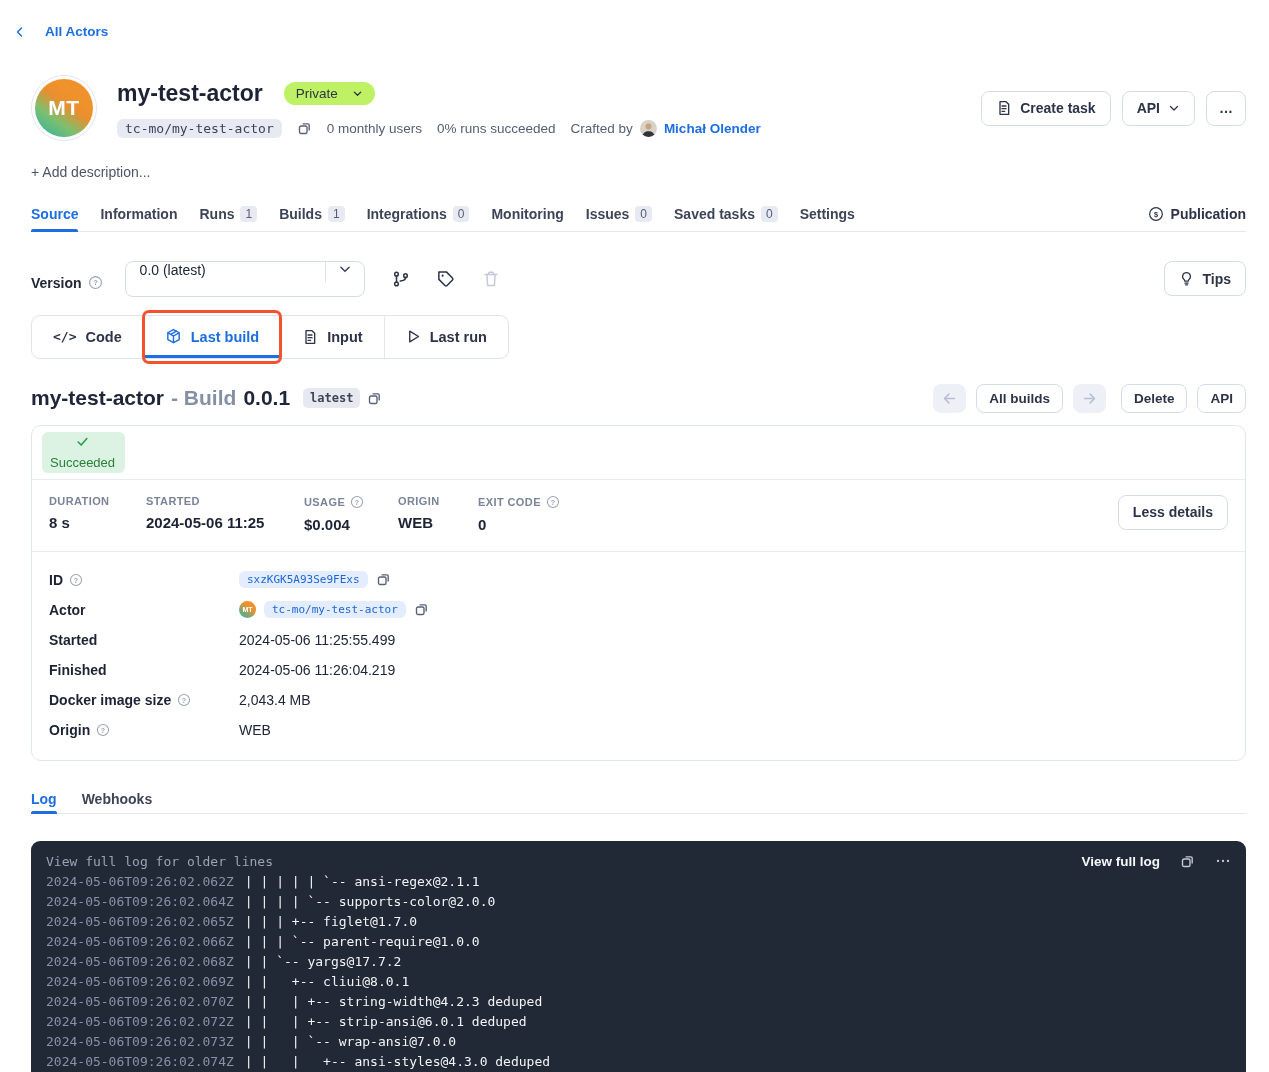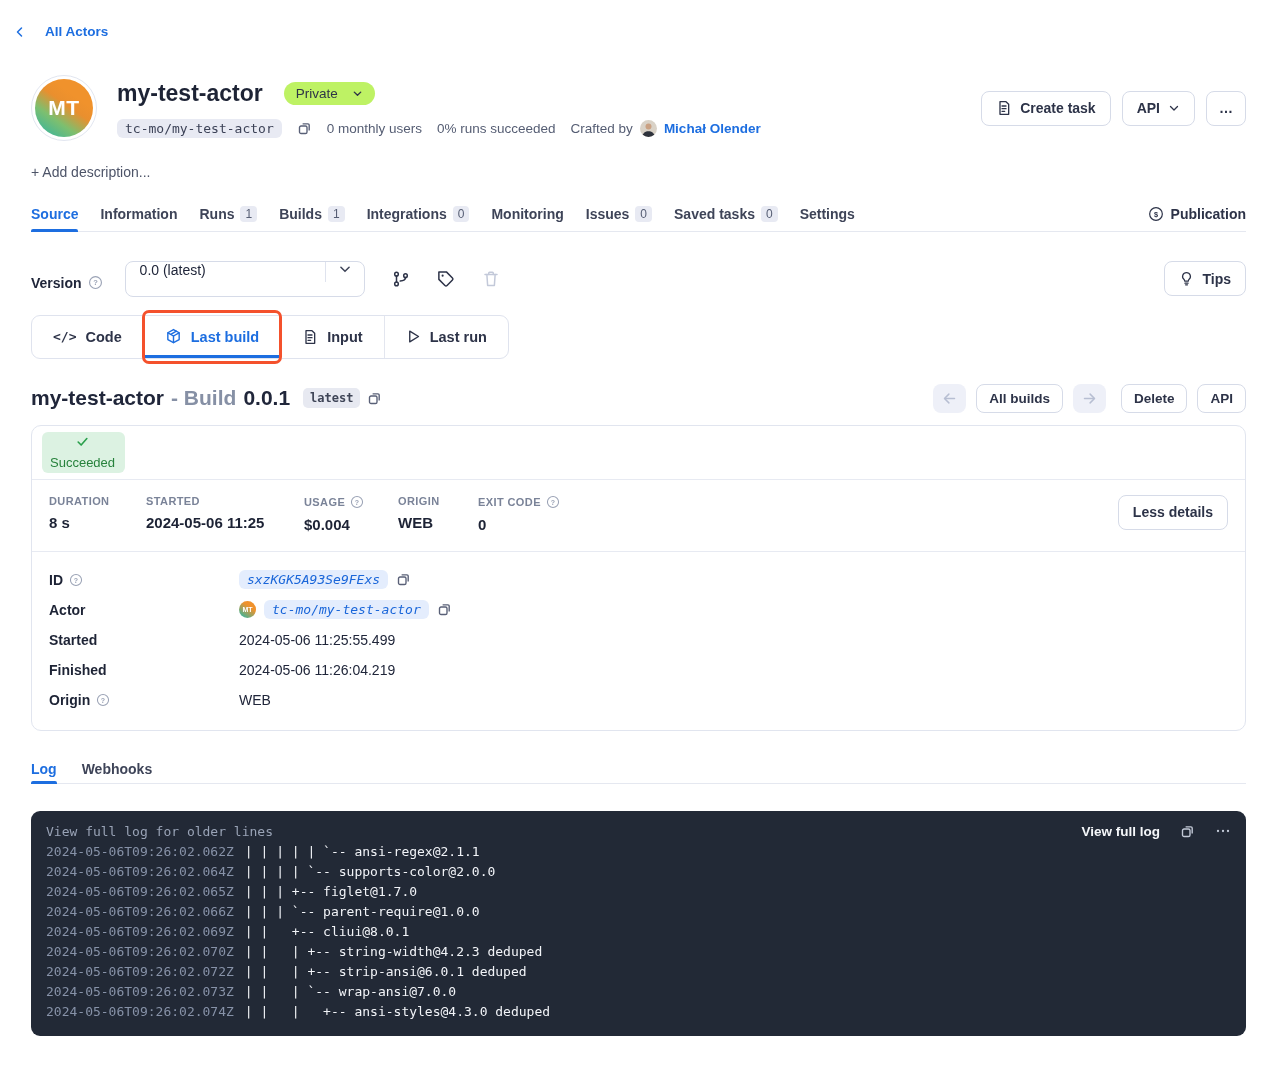--- a/index.html
+++ b/index.html
@@ -99,21 +99,21 @@
   .stat .s-label { display: flex; align-items: center; gap: 5px; font-size: 11px; font-weight: bold;
     letter-spacing: .4px; color: #7a8398; }
   .stat .s-value { margin-top: 7px; font-size: 15px; font-weight: bold; color: #1d2335; }
   .w1{width:97px}.w2{width:158px}.w3{width:94px}.w4{width:80px}.w5{width:120px}
   .less-btn { margin-left: auto; }
   .card-divider { border-top: 1px solid #e7eaf2; }
   .details { padding: 13px 17px 15px; }
   .kv-row { display: flex; align-items: center; height: 30px; }
   .kv-label { width: 190px; display: flex; align-items: center; gap: 6px; font-size: 14px; font-weight: bold; color: #1d2335; }
   .kv-value { font-size: 14px; color: #20263a; display: flex; align-items: center; gap: 8px; }
-  .mono-pill { background: #e4edfd; color: #1a66d9; border-radius: 6px; padding: 2px 8px; font-size: 13px; font-style: italic; }
+  .mono-pill { background: #e4edfd; color: #1a66d9; border-radius: 6px; padding: 2px 8px; font-size: 11px; }
   .avatar-mini { width: 17px; height: 17px; border-radius: 50%;
     background: linear-gradient(215deg, #f0922c 35%, #3cb59b 90%);
     display: inline-flex; align-items: center; justify-content: center;
     color: #fff; font-size: 7px; font-weight: bold; }
   .help-icon { color: #9aa2b5; cursor: pointer; }
 
   
   .log-tabs { margin-top: 24px; display: flex; gap: 25px; border-bottom: 1px solid #e5e8f0; height: 29px; }
 
   
@@ -492,20 +492,32 @@
         <span class="kv-value">2024-05-06 11:25:55.499</span>
       </div>
       <div class="kv-row">
         <span class="kv-label">
             <span>Finished</span>
           </span>
         <span class="kv-value">2024-05-06 11:26:04.219</span>
       </div>
       <div class="kv-row">
         <span class="kv-label">
+            <span>Docker image size</span>
+            <span class="help-icon">
+              <svg width="14" height="14" viewBox="0 0 24 24" fill="none" stroke="currentColor" stroke-width="1.8">
+                <circle cx="12" cy="12" r="9.5"></circle>
+                <text x="12" y="16.3" text-anchor="middle" font-size="12" stroke="none" fill="currentColor" font-family="Liberation Sans, sans-serif" font-weight="bold">?</text>
+              </svg>
+            </span>
+          </span>
+        <span class="kv-value">2,043.4 MB</span>
+      </div>
+      <div class="kv-row">
+        <span class="kv-label">
             <span>Origin</span>
             <span class="help-icon">
               <svg width="14" height="14" viewBox="0 0 24 24" fill="none" stroke="currentColor" stroke-width="1.8">
                 <circle cx="12" cy="12" r="9.5"></circle>
                 <text x="12" y="16.3" text-anchor="middle" font-size="12" stroke="none" fill="currentColor" font-family="Liberation Sans, sans-serif" font-weight="bold">?</text>
               </svg>
             </span>
           </span>
         <span class="kv-value">WEB</span>
       </div>
@@ -551,20 +563,24 @@
       </div>
     <div class="log-line">
         <span class="log-ts">2024-05-06T09:26:02.065Z</span>
         <span class="log-msg">| | | +-- figlet@1.7.0</span>
       </div>
     <div class="log-line">
         <span class="log-ts">2024-05-06T09:26:02.066Z</span>
         <span class="log-msg">| | | `-- parent-require@1.0.0</span>
       </div>
     <div class="log-line">
+        <span class="log-ts">2024-05-06T09:26:02.068Z</span>
+        <span class="log-msg">| | `-- yargs@17.7.2</span>
+      </div>
+    <div class="log-line">
         <span class="log-ts">2024-05-06T09:26:02.069Z</span>
         <span class="log-msg">| |   +-- cliui@8.0.1</span>
       </div>
     <div class="log-line">
         <span class="log-ts">2024-05-06T09:26:02.070Z</span>
         <span class="log-msg">| |   | +-- string-width@4.2.3 deduped</span>
       </div>
     <div class="log-line">
         <span class="log-ts">2024-05-06T09:26:02.072Z</span>
         <span class="log-msg">| |   | +-- strip-ansi@6.0.1 deduped</span>

